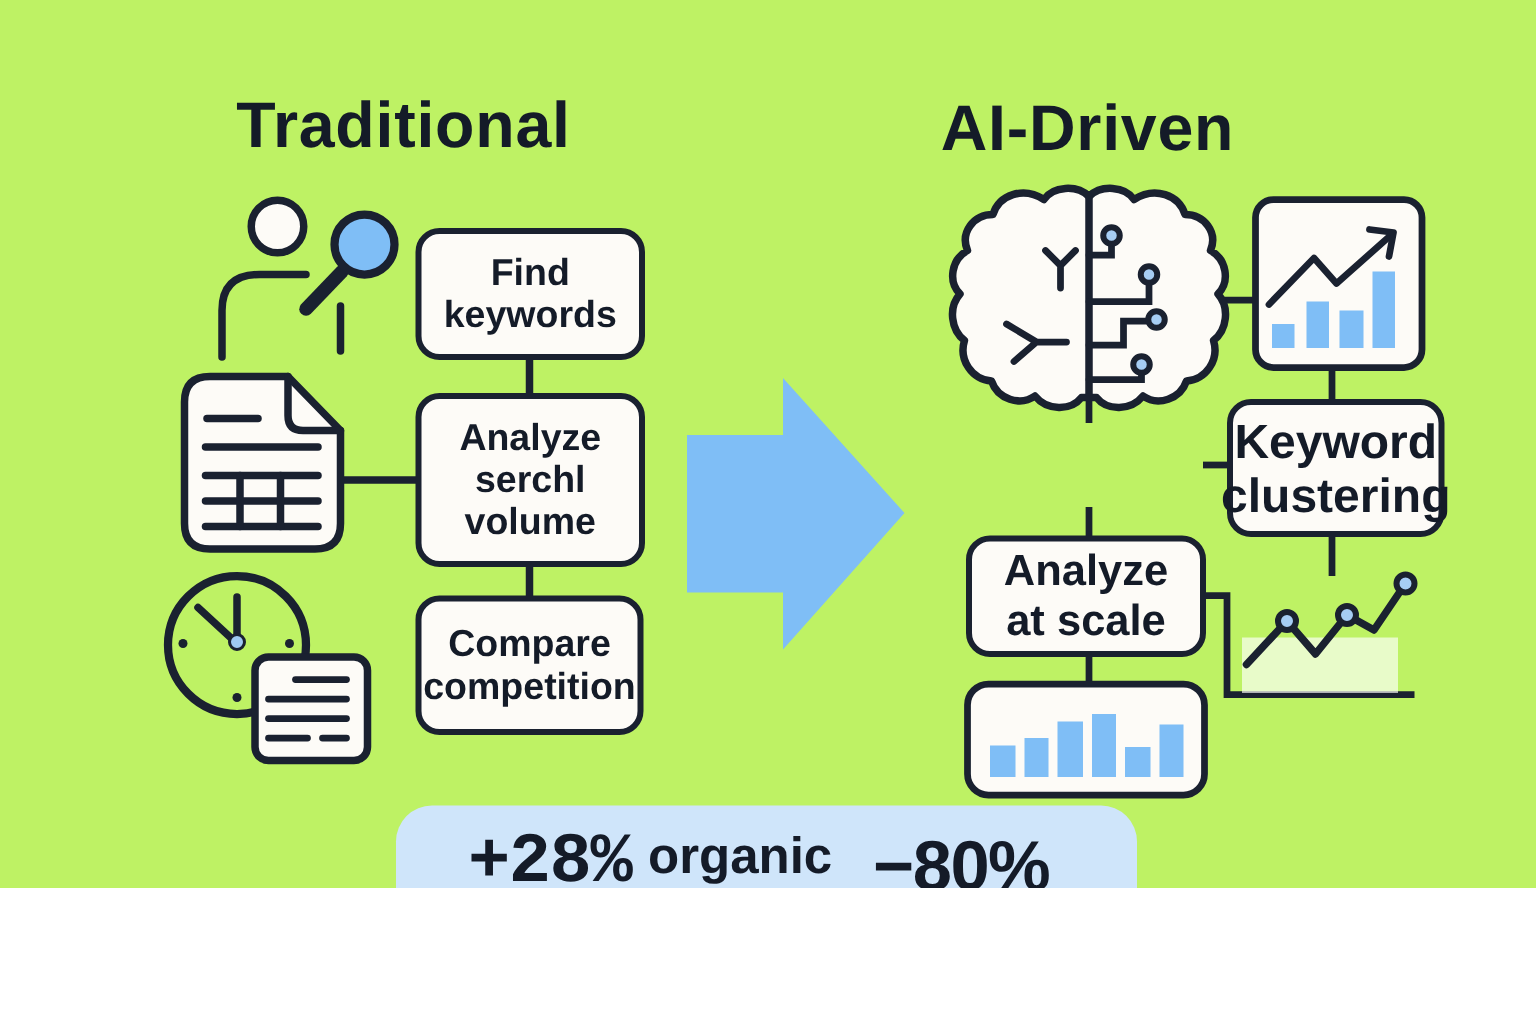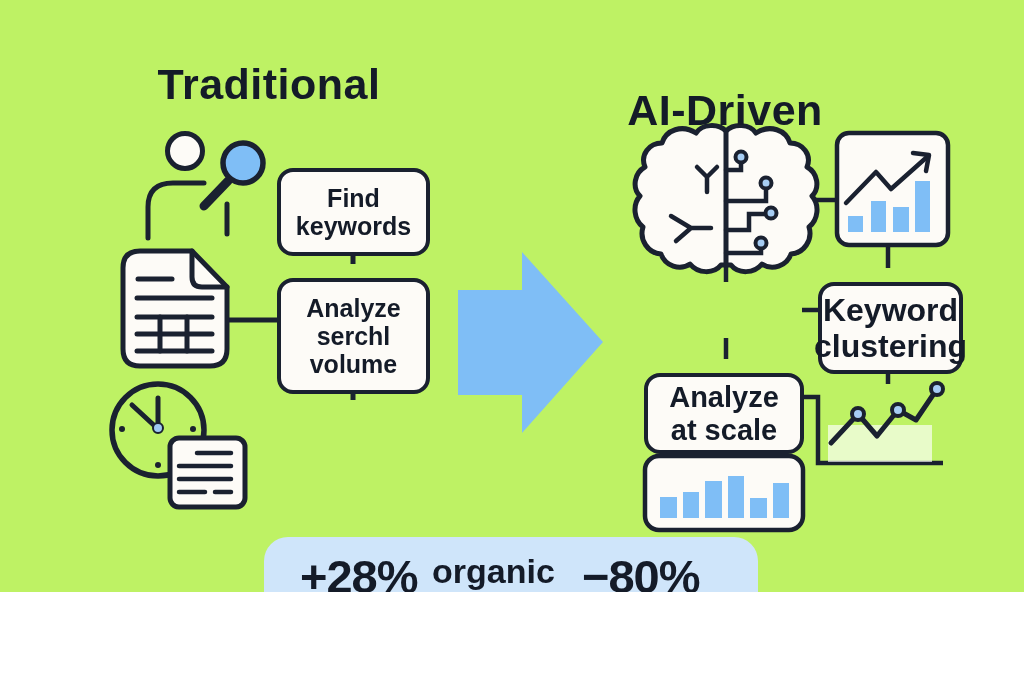--- a/index.html
+++ b/index.html
@@ -4,39 +4,39 @@
 <style>
   html,body{margin:0;padding:0;}
   .canvas{
     position:relative;width:1024px;height:592px;overflow:hidden;
     background:#bef264;color:#141B28;
     font-family:"Liberation Sans",sans-serif;
   }
   svg{position:absolute;left:0;top:0;}
   .title{position:absolute;font-weight:800;font-size:43px;letter-spacing:.5px;text-align:center;color:#141B28;}
   #title-traditional{left:153px;top:60px;width:232px;}
-  #title-ai{left:625px;top:62px;width:200px;margin-top:24px;}
+  #title-ai{left:625px;top:62px;width:200px;}
   .flow-box{
     position:absolute;background:#FDFBF7;border:4px solid #1A2130;border-radius:16px;
     display:flex;align-items:center;justify-content:center;text-align:center;
-    font-weight:700;color:#141B28;white-space:pre-line;line-height:1.13;padding:0 4px;box-sizing:border-box;margin-top:16px;
+    font-weight:700;color:#141B28;white-space:pre-line;line-height:1.13;padding:0 4px;box-sizing:border-box;
   }
   #box-find{left:277px;top:152px;width:153px;height:88px;font-size:25px;}
   #box-analyze-search{left:277px;top:262px;width:153px;height:116px;font-size:25px;}
   #box-compare{left:277px;top:397px;width:152px;height:93px;font-size:25px;}
   #box-input{left:644px;top:280px;width:160px;height:60px;font-size:29px;letter-spacing:1px;}
   #box-clustering{left:818px;top:266px;width:145px;height:92px;font-size:32px;}
   #box-analyze-scale{left:644px;top:357px;width:160px;height:81px;font-size:29px;}
   #stat-box{
     position:absolute;left:264px;top:537px;width:494px;height:101px;
     background:#CFE5FA;border-radius:24px;
   }
   .stat-value{position:absolute;font-size:47px;font-weight:800;letter-spacing:-1px;color:#141B28;}
   .stat-label{position:absolute;font-size:34px;font-weight:700;white-space:pre-line;line-height:1.1;color:#141B28;}
-  #stat1-value{left:36px;top:12px;}
+  #stat1-value{left:48px;top:12px;font-family:Liberation Mono, monospace;}
   #stat1-label{left:168px;top:16px;width:118px;text-align:center;}
   #stat2-value{left:318px;top:12px;}
   #stat2-label{left:346px;top:51px;}
 </style>
 </head>
 <body>
 
 <div class="canvas">
 
   <svg width="1024" height="683" viewBox="0 0 1024 683">
@@ -160,20 +160,22 @@
   </svg>
 
   <div class="title" id="title-traditional">Traditional</div>
   <div class="title" id="title-ai">AI-Driven</div>
 
   <div class="flow-box" id="box-find">Find
 keywords</div>
   <div class="flow-box" id="box-analyze-search">Analyze
 serchl
 volume</div>
+  <div class="flow-box" id="box-compare">Compare
+competition</div>
 
   <div class="flow-box" id="box-clustering">Keyword
 clustering</div>
   <div class="flow-box" id="box-analyze-scale">Analyze
 at scale</div>
 
   <div id="stat-box">
     <div class="stat-value" id="stat1-value">+28%</div>
     <div class="stat-label" id="stat1-label">organic
 traffic</div>

